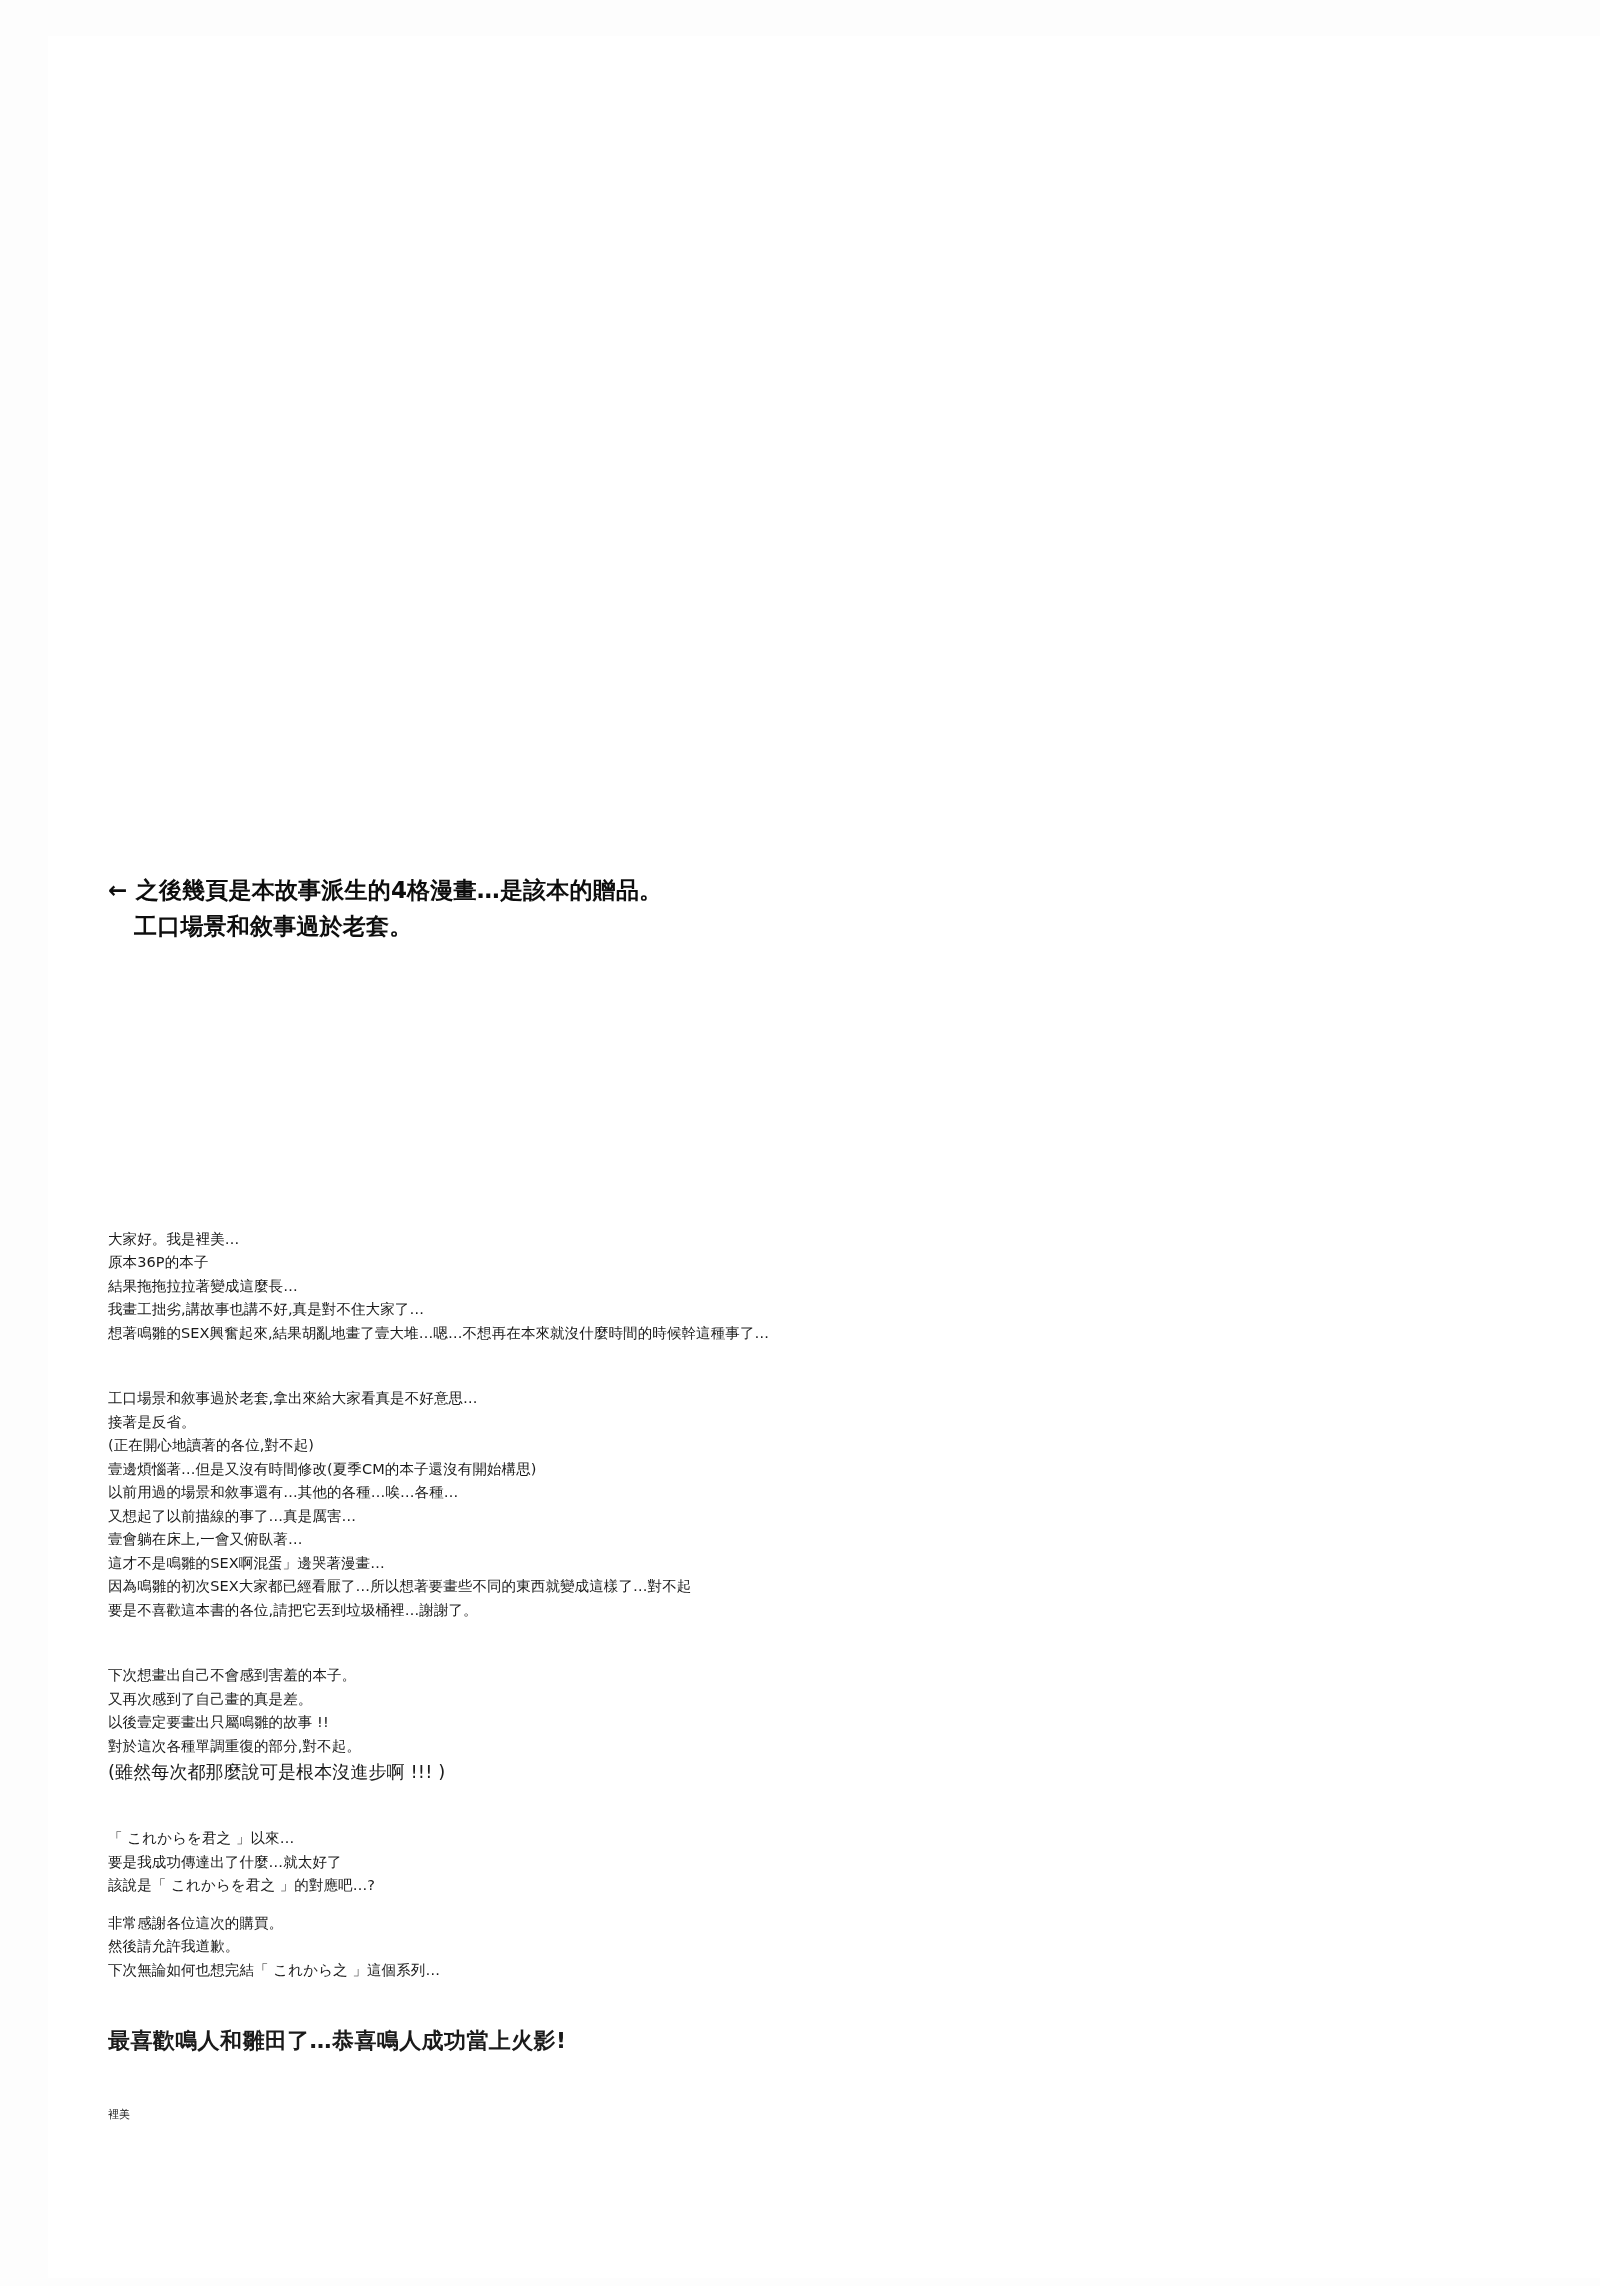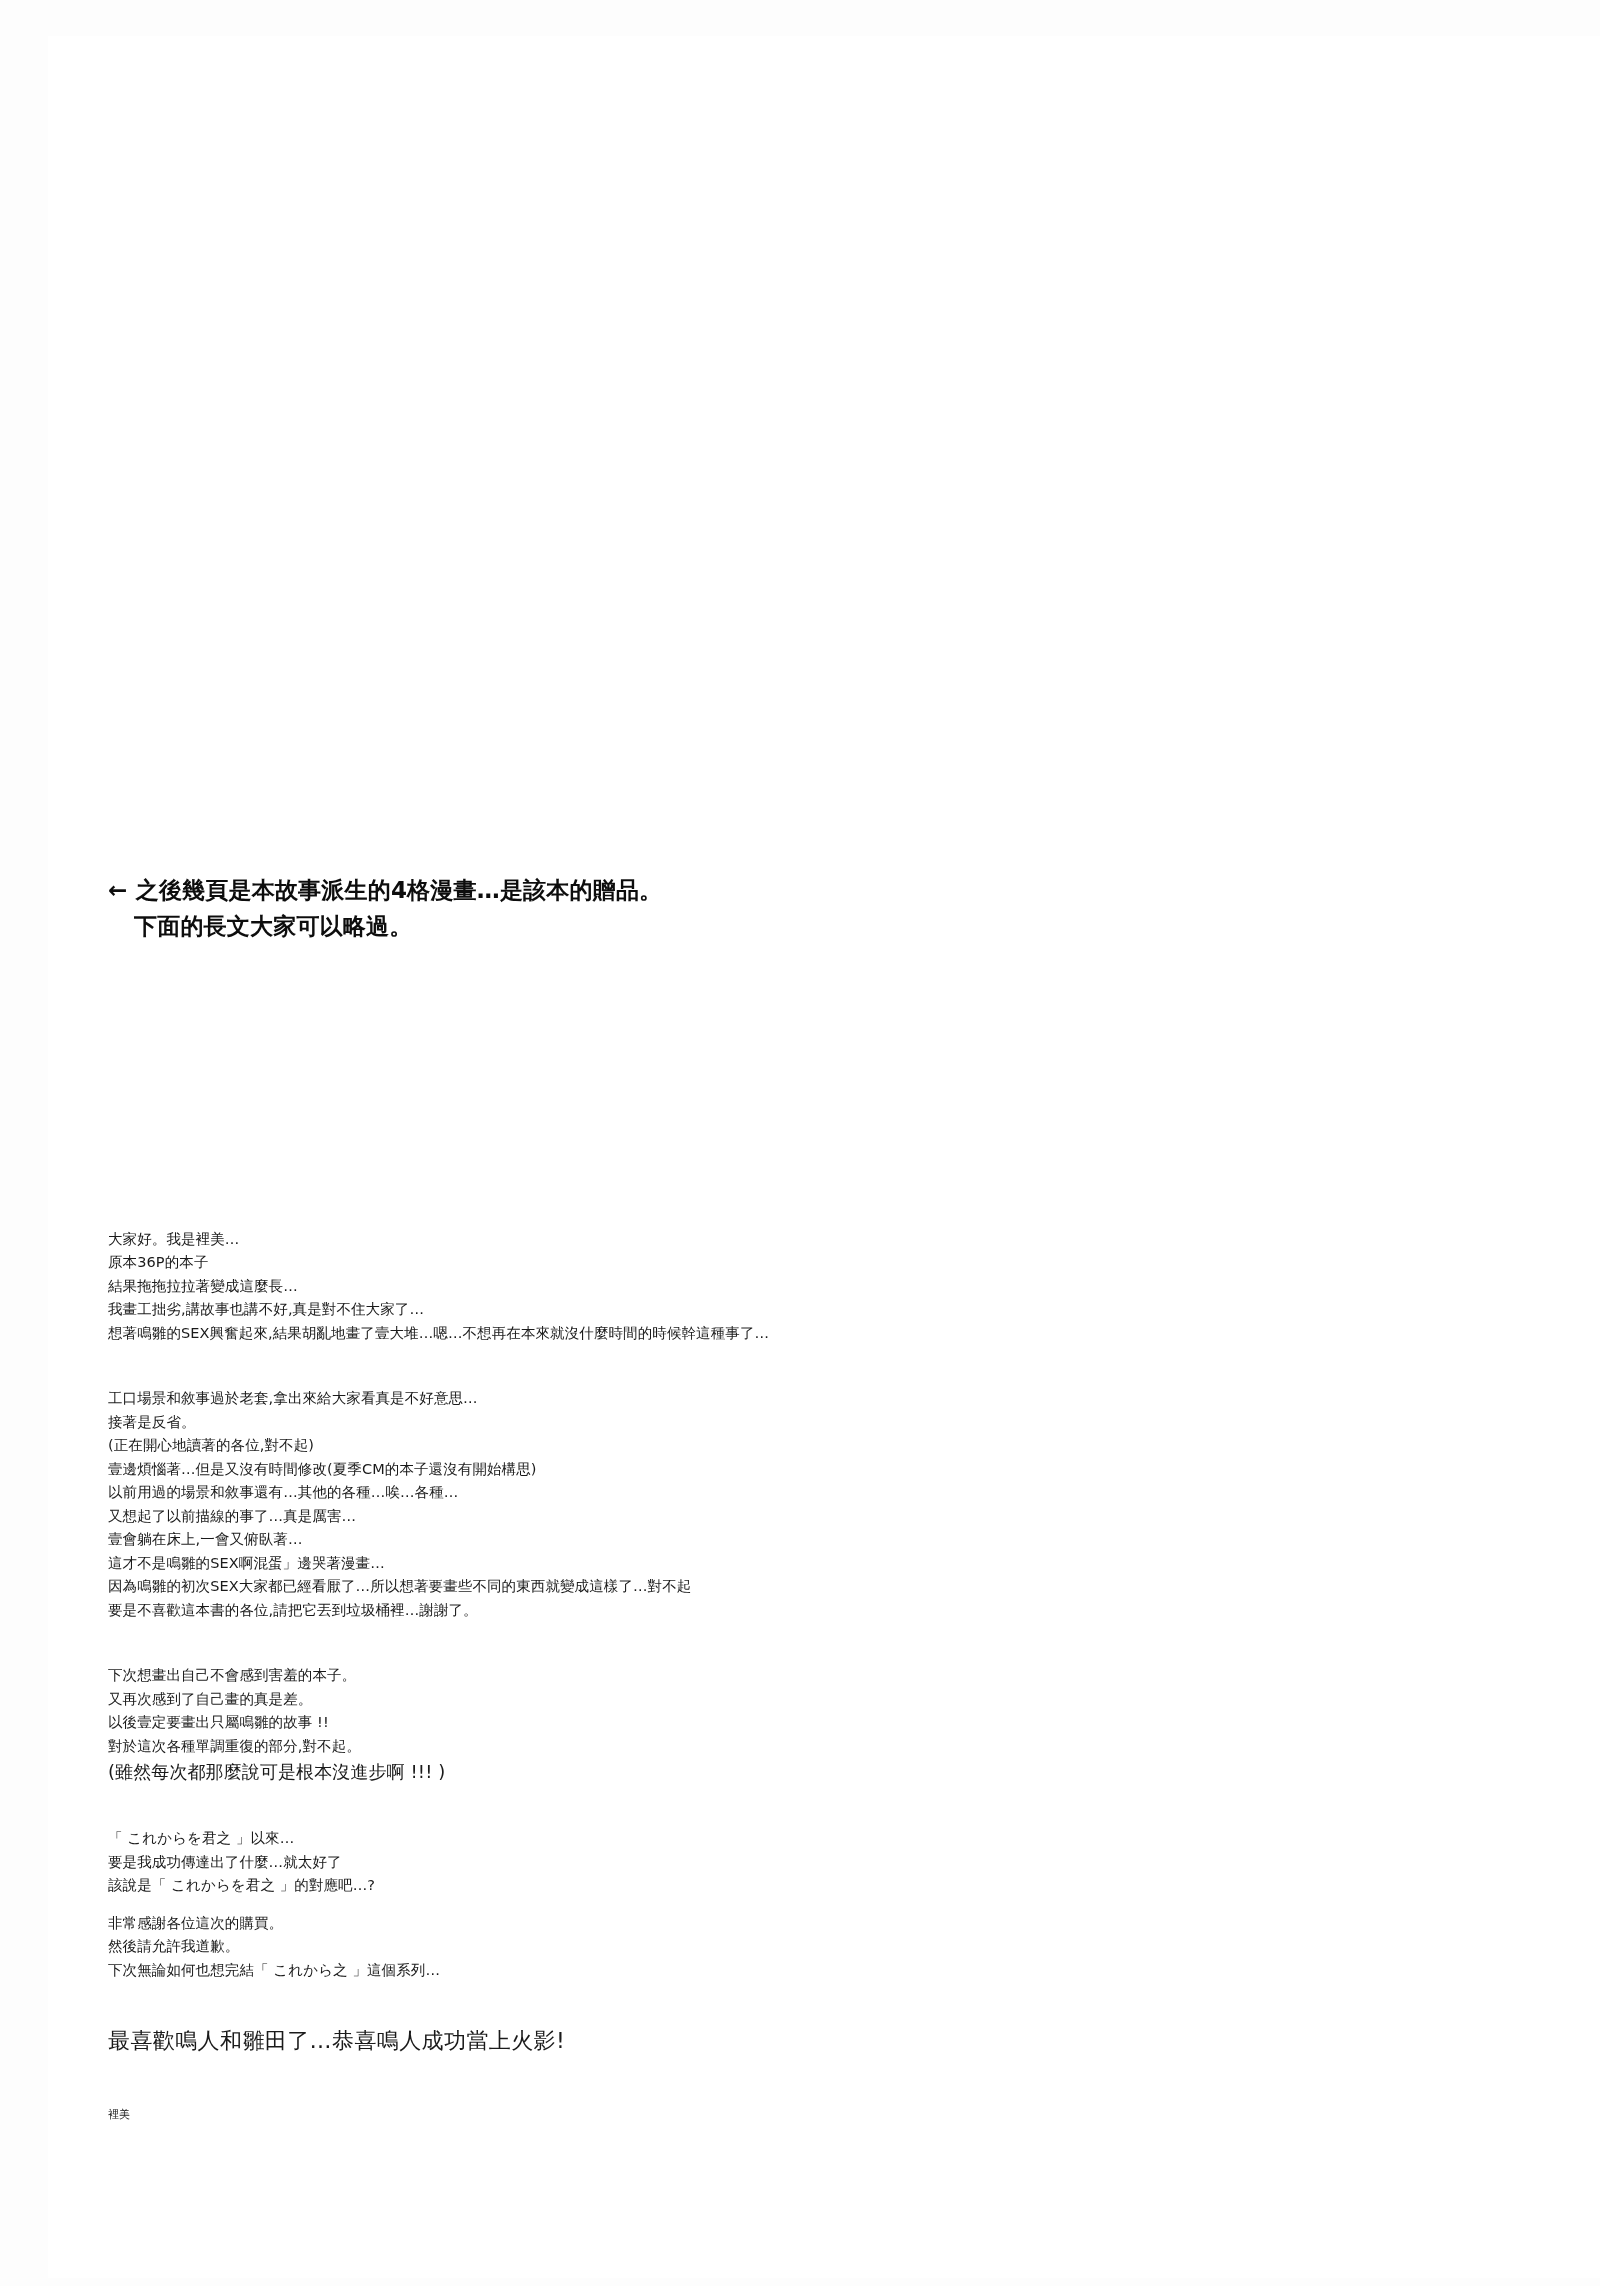--- a/index.html
+++ b/index.html
@@ -79,39 +79,39 @@
   .gap-lg { height: 50px; }
 
   .block.emphasis p {
     font-size: 18px;
     line-height: 1.5;
     font-weight: 400;
   }
   .block.big p {
     font-size: 22px;
     line-height: 1.5;
-    font-weight: 400;
+    font-weight: 700;
     letter-spacing: 0.4px;
   }
   .signature {
     font-size: 11px;
     line-height: 1.5;
     color: #1a1a1a;
   }
 </style>
 </head>
 <body>
 
 <div class="page">
   <div class="page-backdrop"></div>
   <div class="paper"></div>
 
   <div class="headline-note">
     <div class="line1">← 之後幾頁是本故事派生的4格漫畫…是該本的贈品。</div>
-    <div class="line2">下面的長文大家可以略過。</div>
+    <div class="line2">工口場景和敘事過於老套。</div>
   </div>
 
   <div class="afterword">
 
     <div class="block">
       <p>大家好。我是裡美…</p>
       <p>原本36P的本子</p>
       <p>結果拖拖拉拉著變成這麼長…</p>
       <p>我畫工拙劣,講故事也講不好,真是對不住大家了…</p>
       <p>想著鳴雛的SEX興奮起來,結果胡亂地畫了壹大堆…嗯…不想再在本來就沒什麼時間的時候幹這種事了…</p>

